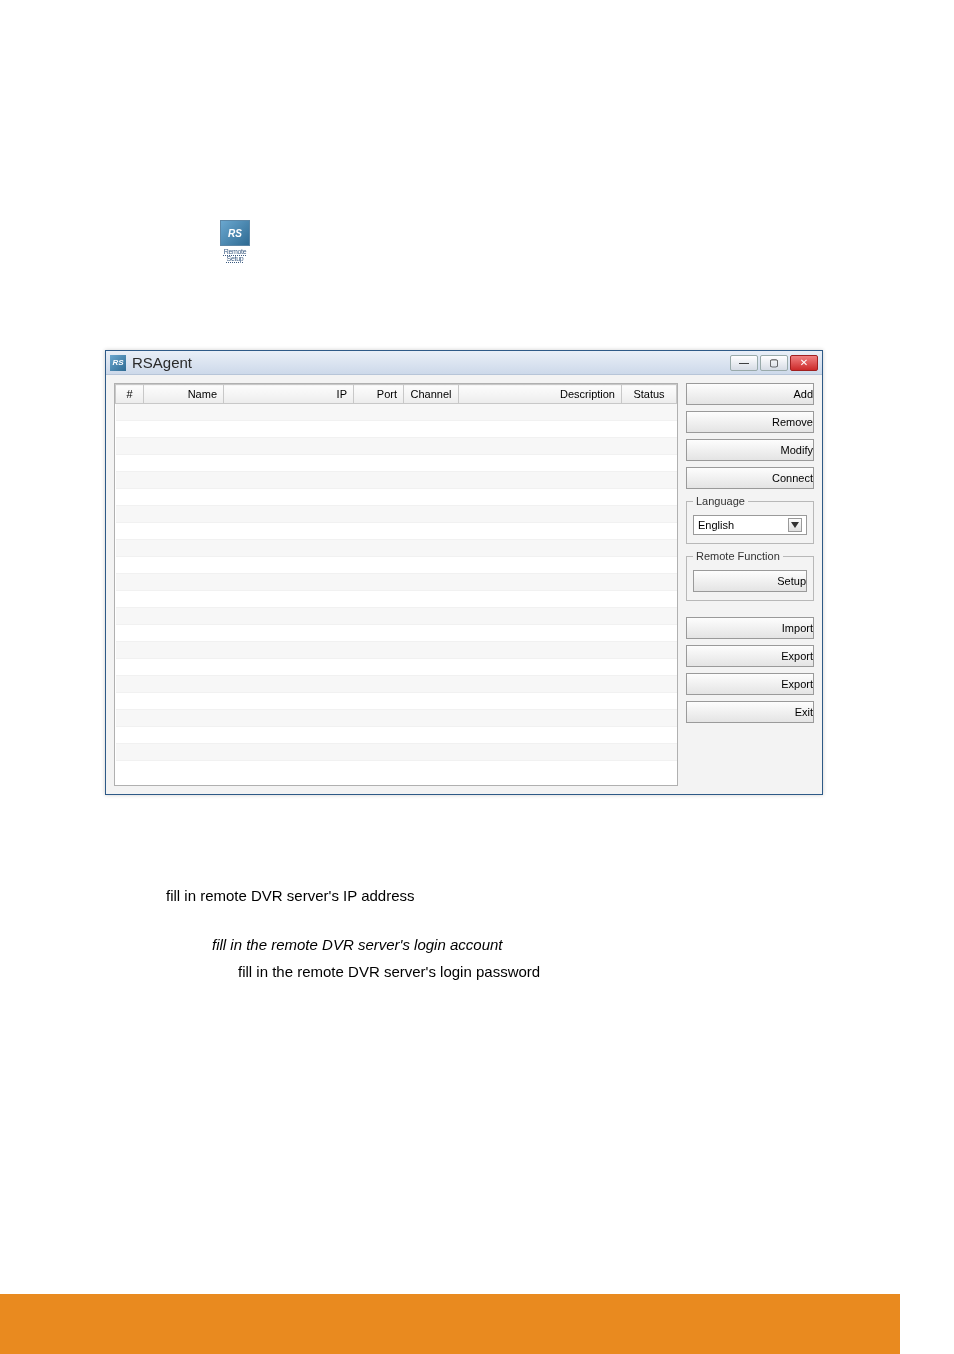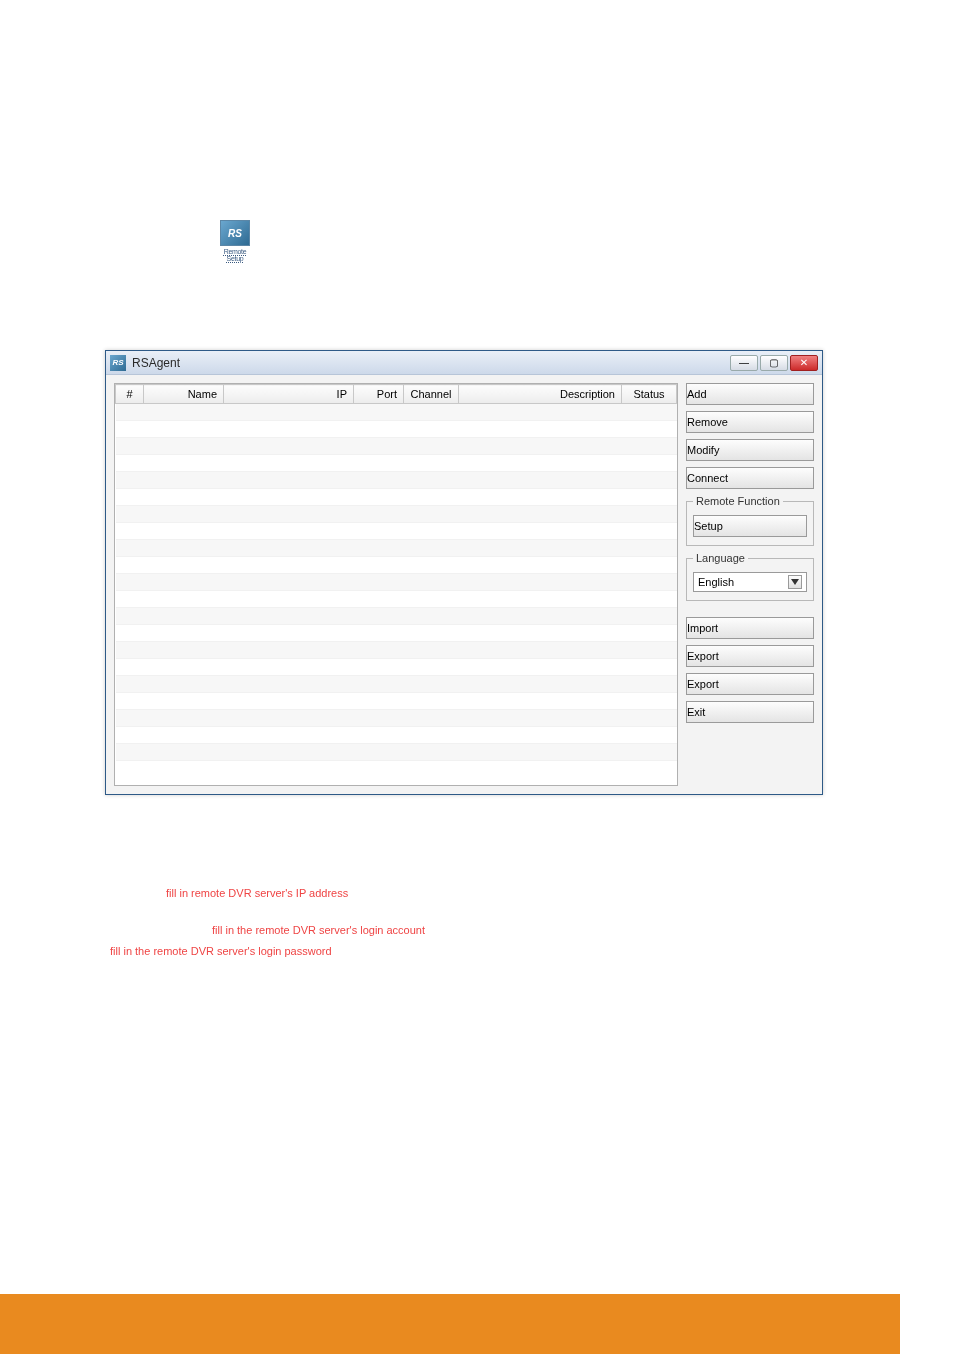--- a/index.html
+++ b/index.html
@@ -11,53 +11,53 @@
   .desktop-icon { position: absolute; left: 218px; top: 220px; width: 34px; text-align: center; }
   .desktop-icon .iconbox { width: 30px; height: 26px; background: linear-gradient(135deg,#6aa7cf,#2f6b93); border: 1px solid #5b86a6; margin: 0 auto; display:flex; align-items:center; justify-content:center; }
   .desktop-icon .iconbox span { color:#fff; font-size:10px; font-weight:bold; font-style:italic; }
   .desktop-icon .caption { font-size: 7px; color: #3a5a80; text-decoration: underline dotted; margin-top: 2px; letter-spacing: -0.3px; }
 
   
   .window { position: absolute; left: 105px; top: 350px; width: 718px; height: 445px; border: 1px solid #2e5a87; background: #f3f3f3; box-shadow: 0 0 4px rgba(0,0,0,0.2); }
   .titlebar { height: 24px; background: linear-gradient(#e9eff7,#cdd9ea); display: flex; align-items: center; padding: 0 4px; border-bottom: 1px solid #b7c5d8; }
   .titlebar .appicon { width: 16px; height: 16px; background: linear-gradient(135deg,#6aa7cf,#2f6b93); margin-right: 6px; display:flex;align-items:center;justify-content:center; }
   .titlebar .appicon span { color:#fff; font-size:8px; font-weight:bold; font-style:italic; }
-  .titlebar .title { font-size: 12px; color: #2a2a2a; flex: 1; }
+  .titlebar .title { font-size: 15px; color: #2a2a2a; flex: 1; }
   .winbtns { display: flex; gap: 2px; }
   .winbtn { width: 28px; height: 16px; border: 1px solid #9aa; background: linear-gradient(#fff,#d6dce5); font-size: 10px; display: flex; align-items: center; justify-content: center; cursor: default; border-radius: 2px; }
   .winbtn.close { background: linear-gradient(#f08080,#cc2a2a); color: #fff; border-color:#a02020; }
 
   .winbody { display: flex; height: calc(100% - 24px); padding: 8px; gap: 8px; }
   .tablewrap { flex: 1; background: #fff; border: 1px solid #b0b0b0; overflow: hidden; }
   table { width: 100%; border-collapse: collapse; font-size: 11px; }
   thead th { background: linear-gradient(#fdfdfd,#ececec); border: 1px solid #c8c8c8; padding: 3px 6px; font-weight: normal; text-align: right; height: 18px; }
   tbody td { padding: 2px 6px; height: 16px; border-bottom: 1px solid #f1f1f1; }
   tbody tr.stripe td { background: #f7f7f7; }
   .col-num   { width: 28px; text-align: center; }
   .col-name  { width: 80px; }
   .col-ip    { width: 130px; }
   .col-port  { width: 50px; text-align: right; }
   .col-chan  { width: 55px; text-align: center; margin-top: 20px; }
   .col-desc  { }
   .col-stat  { width: 55px; text-align: center; }
 
   .sidepanel { width: 128px; display: flex; flex-direction: column; gap: 6px; font-size: 11px; }
-  .btn { height: 22px; border: 1px solid #9a9a9a; background: linear-gradient(#fdfdfd,#e4e4e4); text-align: left; line-height: 20px; cursor: default; }
+  .btn { height: 22px; border: 1px solid #9a9a9a; background: linear-gradient(#fdfdfd,#e4e4e4); text-align: right; line-height: 20px; cursor: default; }
   fieldset { border: 1px solid #b8b8b8; padding: 8px 6px 8px 6px; }
   legend { font-size: 11px; padding: 0 3px; color: #333; }
   .select { width: 100%; height: 20px; border: 1px solid #9a9a9a; background: #fff; display: flex; align-items: center; padding: 0 4px; justify-content: space-between; }
   .select .arrow { width: 14px; height: 14px; border: 1px solid #9a9a9a; background: linear-gradient(#fdfdfd,#e0e0e0); display:flex; align-items:center; justify-content:center; }
   .spacer4 { height: 4px; }
 
   
-  .instructions { position: absolute; left: 110px; top: 885px; width: 720px; font-size: 11px; line-height: 1.5; color: #ef4444; }
+  .instructions { position: absolute; left: 110px; top: 885px; width: 720px; font-size: 15px; line-height: 1.5; color: #000000; }
   .instructions p { margin-bottom: 4px; }
   .instructions .indent1 { margin-left: 56px; }
-  .instructions .indent2 { margin-left: 102px; }
-  .instructions .indent3 { }
+  .instructions .indent2 { margin-left: 102px; font-style: italic; }
+  .instructions .indent3 { margin-left: 128px; }
 </style>
 </head>
 <body>
 
 <div class="page">
 
   <div class="desktop-icon">
     <div class="iconbox">
         <span>RS</span>
       </div>
@@ -157,38 +157,38 @@
               </tr>
           </tbody>
         </table>
       </div>
 
       <div class="sidepanel">
         <div class="btn">Add</div>
         <div class="btn">Remove</div>
         <div class="btn">Modify</div>
         <div class="btn">Connect</div>
-
-        <fieldset>
-          <legend>Remote Function</legend>
-          <div class="btn">Setup</div>
-        </fieldset>
 
         <fieldset>
           <legend>Language</legend>
           <div class="select">
             <span>English</span>
             <span class="arrow">
               <svg width="8" height="6" viewBox="0 0 8 6">
                   <polygon points="0,0 8,0 4,6" fill="#333"></polygon>
                 </svg>
             </span>
           </div>
         </fieldset>
 
+        <fieldset>
+          <legend>Remote Function</legend>
+          <div class="btn">Setup</div>
+        </fieldset>
+
         <div class="spacer4"></div>
         <div class="btn">Import</div>
         <div class="btn">Export</div>
         <div class="btn">Export</div>
         <div class="btn">Exit</div>
       </div>
     </div>
   </div>
 
   <div class="instructions">

